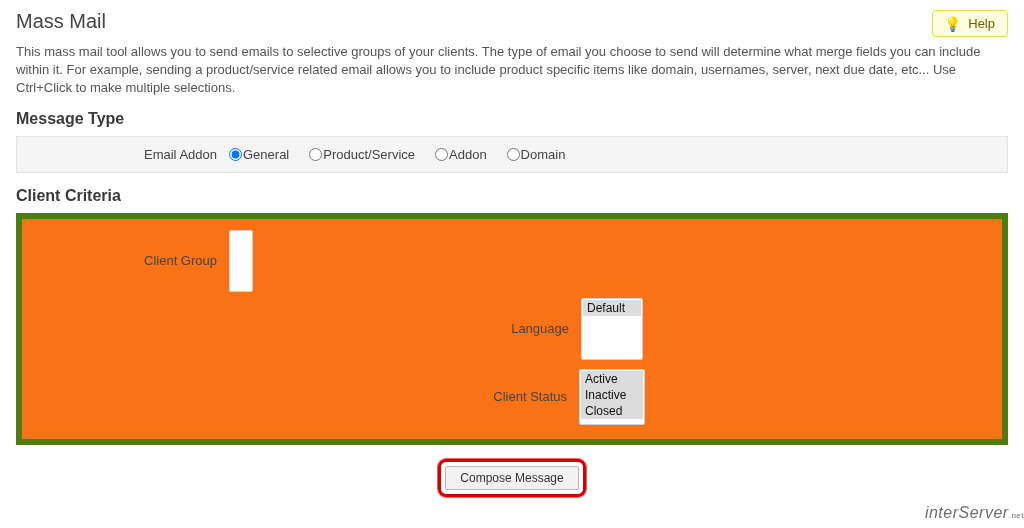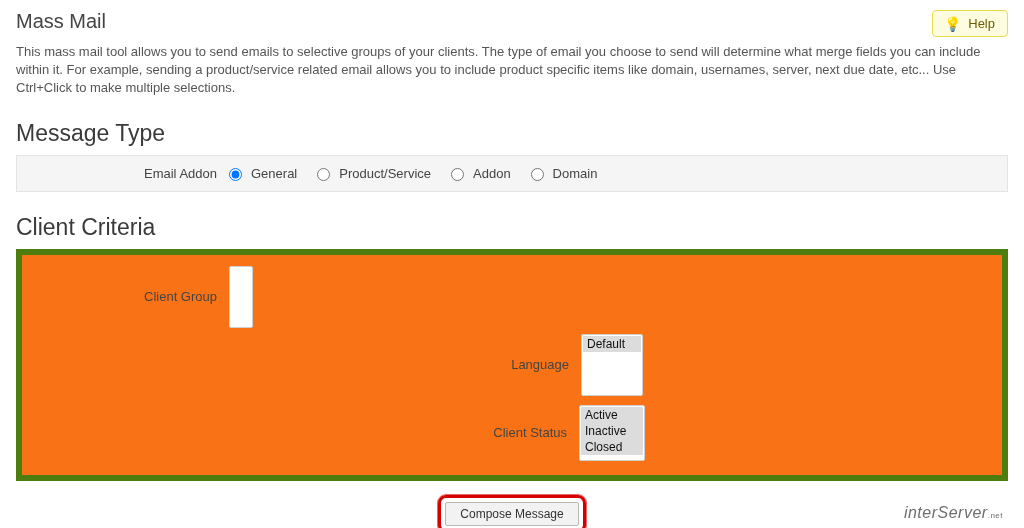--- a/index.html
+++ b/index.html
@@ -22,38 +22,38 @@
     padding: 5px 12px;
     color: #6b5e00;
     font-size: 13px;
     display: inline-flex;
     align-items: center;
     gap: 6px;
     cursor: pointer;
   }
   .bulb { font-size: 14px; line-height: 1; }
   .description { color: #555; line-height: 1.4; margin-bottom: 12px; max-width: 990px; }
-  .section-title { font-size: 23px; font-weight: 400; color: #3a3a3a; margin: 22px 0 8px 0; }
+  .section-title { font-size: 16px; font-weight: 700; color: #3a3a3a; margin: 4px 0 8px 0; }
 
   .panel {
     border: 1px solid #e4e4e4;
     background: #f5f5f5;
     padding: 10px 12px;
     margin-bottom: 14px;
   }
   .row { display: flex; align-items: center; }
   .field-label {
     width: 200px;
     text-align: right;
     padding-right: 12px;
     color: #444;
     font-size: 13px;
   }
   .radios { display: flex; gap: 20px; align-items: center; }
-  .radios label { display: inline-flex; align-items: flex-end; gap: 9px; font-size: 13px; color: #444; cursor: pointer; }
+  .radios label { display: inline-flex; align-items: center; gap: 1px; font-size: 13px; color: #444; cursor: pointer; }
   input[type=radio] { cursor: pointer; }
 
   .criteria-panel {
     border: 6px solid #4d7c0f;
     background: #f97316;
     padding: 10px 7px;
   }
   .criteria-row {
     display: flex;
     align-items: center;
@@ -88,21 +88,21 @@
     background: #f2f2f2;
     border: 1px solid #b8b8b8;
     color: #333;
     font-size: 12px;
     padding: 4px 14px;
     border-radius: 2px;
     cursor: pointer;
   }
   .watermark {
     position: absolute;
-    right: 21px;
+    right: 0;
     bottom: 6px;
     font-size: 16px;
     color: #6e6e6e;
     letter-spacing: 0.5px;
     font-style: italic;
   }
   .watermark .net { font-size: 8px; font-style: normal; }
 </style>
 </head>
 <body>

